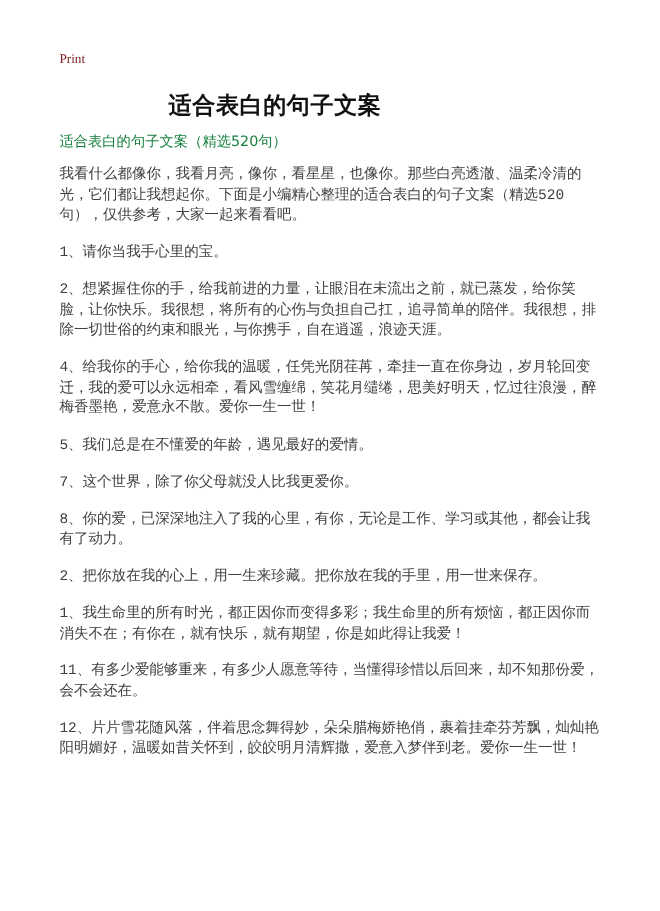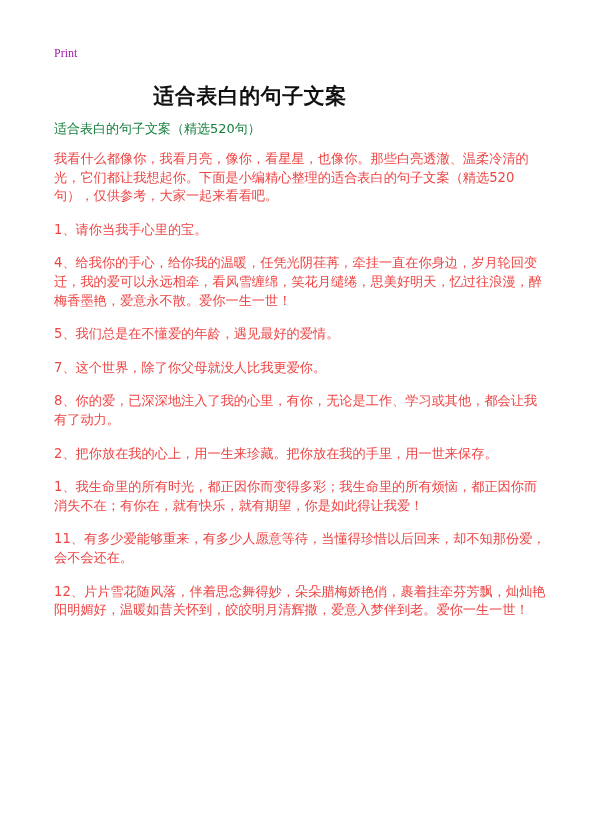--- a/index.html
+++ b/index.html
@@ -4,51 +4,52 @@
   <style>
     html, body { margin: 0; padding: 0; background: #ffffff; }
     body {
       width: 600px; height: 828px; overflow: hidden; position: relative;
       font-family: "DejaVu Sans", "Liberation Sans", sans-serif;
       color: #1a1a1a;
     }
     .print-label {
       position: absolute; left: 54px; top: 46px;
       font-family: "Liberation Serif", "DejaVu Serif", serif;
-      font-size: 12px; color: #a21caf; text-align: center;
+      font-size: 12px; color: #7f1d1d; text-align: center;
     }
     .page-title {
       position: absolute; left: 0; top: 82px; width: 500px;
       text-align: center; font-size: 21px; font-weight: bold;
       color: #111; margin: 0; letter-spacing: 0.5px;
     }
     .subtitle {
       position: absolute; left: 54px; top: 120px;
       font-size: 13px; color: #15803d;
     }
     .content {
       position: absolute; left: 54px; top: 150px; width: 493px;
-      font-size: 13.2px; line-height: 18.6px; color: #ef4444;
+      font-size: 13.2px; line-height: 18.6px; color: #404040; font-family: Liberation Mono, monospace;
     }
     .content p {
       margin: 0 0 15px 0; word-break: break-all;
     }
   </style>
 </head>
 <body>
 
 <div class="print-label">Print</div>
 
 <h1 class="page-title">适合表白的句子文案</h1>
 
 <div class="subtitle">适合表白的句子文案（精选520句）</div>
 
 <div class="content">
   <p>我看什么都像你，我看月亮，像你，看星星，也像你。那些白亮透澈、温柔冷清的光，它们都让我想起你。下面是小编精心整理的适合表白的句子文案（精选520句），仅供参考，大家一起来看看吧。</p>
   <p>1、请你当我手心里的宝。</p>
+  <p>2、想紧握住你的手，给我前进的力量，让眼泪在未流出之前，就已蒸发，给你笑脸，让你快乐。我很想，将所有的心伤与负担自己扛，追寻简单的陪伴。我很想，排除一切世俗的约束和眼光，与你携手，自在逍遥，浪迹天涯。</p>
   <p>4、给我你的手心，给你我的温暖，任凭光阴荏苒，牵挂一直在你身边，岁月轮回变迁，我的爱可以永远相牵，看风雪缠绵，笑花月缱绻，思美好明天，忆过往浪漫，醉梅香墨艳，爱意永不散。爱你一生一世！</p>
   <p>5、我们总是在不懂爱的年龄，遇见最好的爱情。</p>
   <p>7、这个世界，除了你父母就没人比我更爱你。</p>
   <p>8、你的爱，已深深地注入了我的心里，有你，无论是工作、学习或其他，都会让我有了动力。</p>
   <p>2、把你放在我的心上，用一生来珍藏。把你放在我的手里，用一世来保存。</p>
   <p>1、我生命里的所有时光，都正因你而变得多彩；我生命里的所有烦恼，都正因你而消失不在；有你在，就有快乐，就有期望，你是如此得让我爱！</p>
   <p>11、有多少爱能够重来，有多少人愿意等待，当懂得珍惜以后回来，却不知那份爱，会不会还在。</p>
   <p>12、片片雪花随风落，伴着思念舞得妙，朵朵腊梅娇艳俏，裹着挂牵芬芳飘，灿灿艳阳明媚好，温暖如昔关怀到，皎皎明月清辉撒，爱意入梦伴到老。爱你一生一世！</p>
 </div>
 

